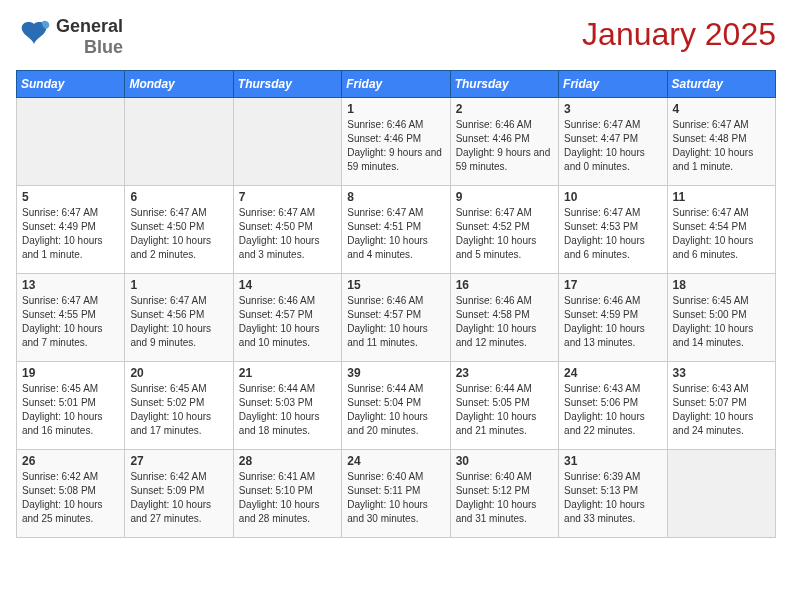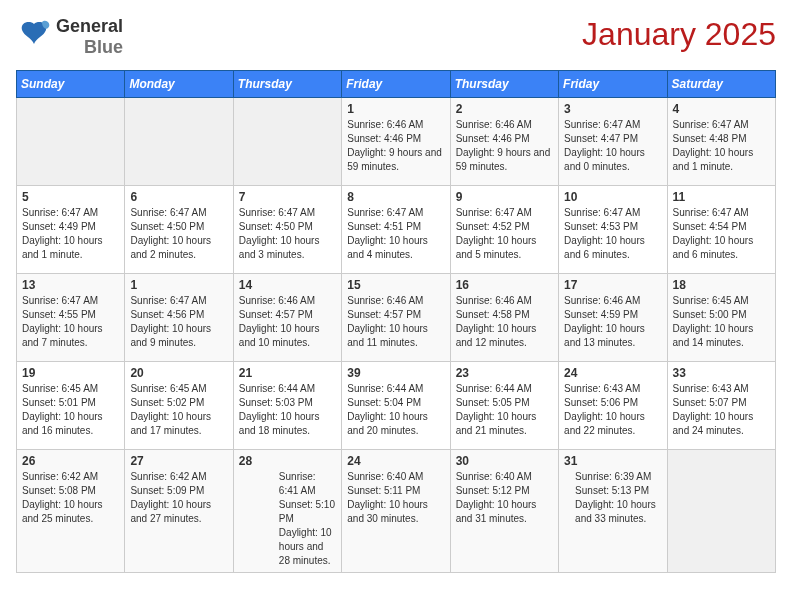--- a/index.html
+++ b/index.html
@@ -296,38 +296,38 @@
 Daylight: 10 hours and 25 minutes.</div>
         </td>
         <td>
           <div class="day-number">27</div>
           <div class="day-info" style="white-space: pre-line;">Sunrise: 6:42 AM
 Sunset: 5:09 PM
 Daylight: 10 hours and 27 minutes.</div>
         </td>
         <td>
           <div class="day-number">28</div>
-          <div class="day-info" style="white-space: pre-line; margin-left: 40px;">Sunrise: 6:41 AM
+          <div class="day-info" style="white-space: pre-line;">Sunrise: 6:41 AM
 Sunset: 5:10 PM
 Daylight: 10 hours and 28 minutes.</div>
         </td>
         <td>
           <div class="day-number">24</div>
           <div class="day-info" style="white-space: pre-line;">Sunrise: 6:40 AM
 Sunset: 5:11 PM
 Daylight: 10 hours and 30 minutes.</div>
         </td>
         <td>
           <div class="day-number">30</div>
           <div class="day-info" style="white-space: pre-line;">Sunrise: 6:40 AM
 Sunset: 5:12 PM
 Daylight: 10 hours and 31 minutes.</div>
         </td>
         <td>
           <div class="day-number">31</div>
-          <div class="day-info" style="white-space: pre-line; margin-left: 11px;">Sunrise: 6:39 AM
+          <div class="day-info" style="white-space: pre-line;">Sunrise: 6:39 AM
 Sunset: 5:13 PM
 Daylight: 10 hours and 33 minutes.</div>
         </td>
         <td class="empty-cell"></td>
       </tr>
     </tbody>
 </table>
 
 </body></html>

